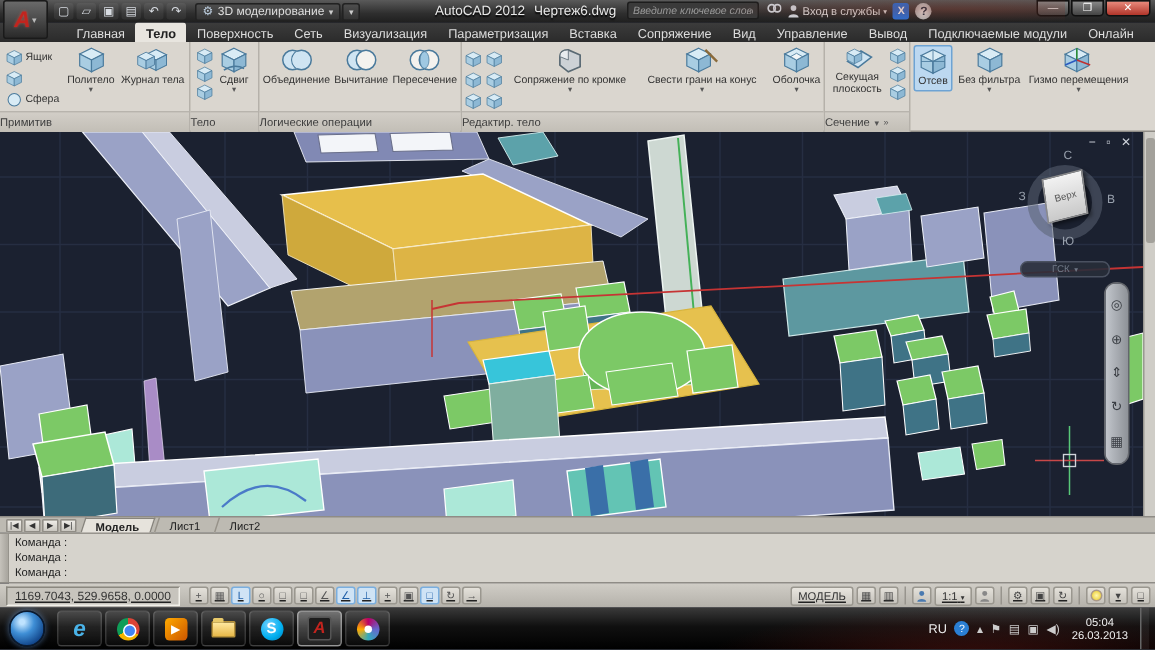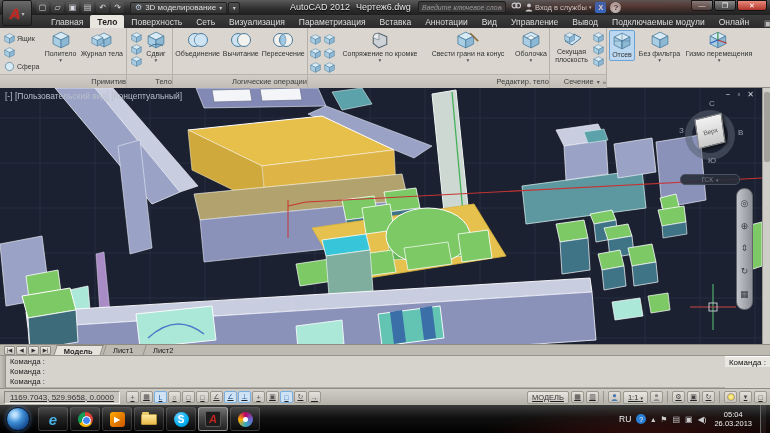--- a/index.html
+++ b/index.html
@@ -50,21 +50,21 @@
   .rtab{height:13px;padding:0 7px;font-size:8.5px;color:#ddd;display:flex;align-items:center;white-space:nowrap;}
   .rtab.active{background:#e8e5df;color:#222;border-radius:2px 2px 0 0;font-weight:bold;}
   .tab-extra{margin-left:8px;color:#bbb;font-size:8px;display:flex;align-items:center;gap:2px;}
 
   
   .ribbon{position:absolute;left:0;top:28px;width:770px;height:60px;background:#dad6cf;
     border-bottom:1px solid #8f8c86;display:flex;z-index:28;}
   .rpanel{height:60px;border-right:1px solid #b5b1aa;display:flex;flex-direction:column;}
   .rp-body{flex:1;display:flex;align-items:flex-start;justify-content:center;gap:2px;padding:2px 2px 0 2px;}
   .rp-label{height:14px;background:linear-gradient(#d2cec7,#c2beb6);border-top:1px solid #b8b4ad;
-    font-size:7.5px;color:#3e3e3e;display:flex;align-items:center;justify-content:flex-end;gap:3px;}
+    font-size:7.5px;color:#3e3e3e;display:flex;align-items:center;justify-content:flex-start;gap:3px;}
   .rp-label .sm{font-size:6px;color:#555;}
   .bigbtn{display:flex;flex-direction:column;align-items:center;justify-content:flex-start;
     padding:1px 2px;border-radius:2px;min-width:34px;}
   .bigbtn .lbl{font-size:7px;color:#333;text-align:center;line-height:1.15;margin-top:1px;white-space:nowrap;}
   .bigbtn .lbl.wrap{white-space:normal;width:54px;}
   .bigbtn .arr{font-size:5.5px;color:#555;line-height:1;}
   .bigbtn.hl{background:#bcd8f0;border:1px solid #6da3d4;}
   .ministack{display:flex;flex-direction:column;gap:1px;padding-top:2px;}
   .minirow{display:flex;align-items:center;gap:2px;height:13px;padding:0 2px;border-radius:2px;}
   .minirow .lbl{font-size:7px;color:#333;}
@@ -105,21 +105,21 @@
     display:flex;align-items:center;justify-content:center;font-size:5.5px;color:#333;border-radius:1px;}
   .ltab{padding:0 8px;height:11px;display:flex;align-items:center;color:#222;
     border-left:1px solid #979289;transform:skewX(-18deg);margin-right:2px;}
   .ltab>span{transform:skewX(18deg);}
   .ltab.active{background:#e6e3dc;font-weight:bold;border:1px solid #88857e;border-bottom:none;}
 
   
   .cmd{position:absolute;left:0;top:355px;width:770px;height:33px;background:#d6d3cc;z-index:20;
     border-top:1px solid #97948d;display:flex;}
   .cmd-grip{width:6px;background:linear-gradient(90deg,#c5c2bb,#a9a69f);border-right:1px solid #96938c;}
-  .cmd-main{flex:1;display:flex;flex-direction:row;}
+  .cmd-main{flex:1;display:flex;flex-direction:column;}
   .cmd-hist{flex:1;padding:1px 4px;border-bottom:1px solid #b1aea7;}
   .cmd-hist div{font-size:7.5px;color:#222;line-height:1.35;}
   .cmd-in{height:11px;background:#e9e7e2;border-top:1px solid #fff;display:flex;align-items:center;
     padding:0 4px;font-size:8px;color:#111;}
 
   
   .statusbar{position:absolute;left:0;top:388px;width:770px;height:17px;z-index:20;
     background:linear-gradient(#d0cdc6,#b4b1aa);border-top:1px solid #8f8c86;
     display:flex;align-items:center;font-size:8px;color:#222;text-decoration:underline;}
   .coords{margin-left:4px;padding:1px 5px;background:#c7c4bd;border:1px solid;border-color:#8a877f #f2f0ea #f2f0ea #8a877f;
@@ -236,21 +236,21 @@
   </div>
 
   <div class="tabrow">
     <span class="rtab">Главная</span>
     <span class="rtab active">Тело</span>
     <span class="rtab">Поверхность</span>
     <span class="rtab">Сеть</span>
     <span class="rtab">Визуализация</span>
     <span class="rtab">Параметризация</span>
     <span class="rtab">Вставка</span>
-    <span class="rtab">Аннотации</span>
+    <span class="rtab">Сопряжение</span>
     <span class="rtab">Вид</span>
     <span class="rtab">Управление</span>
     <span class="rtab">Вывод</span>
     <span class="rtab">Подключаемые модули</span>
     <span class="rtab">Онлайн</span>
     <span class="tab-extra">▣ <span style="font-size:5px">▾</span></span>
   </div>
 
   <div class="ribbon">
 
@@ -581,21 +581,20 @@
       <polygon points="296,238 342,232 344,256 298,262" fill="#ace8d8" stroke="#fff" stroke-width="0.8"></polygon>
       <polygon points="378,226 440,218 444,250 382,258" fill="#63c4b4" stroke="#fff" stroke-width="0.9"></polygon>
       <polygon points="390,224 402,222 406,254 394,256" fill="#3a6fa8"></polygon>
       <polygon points="420,220 432,218 436,250 424,252" fill="#3a6fa8"></polygon>
 
       <line x1="713" y1="196" x2="713" y2="242" stroke="#58c878" stroke-width="1"></line>
       <line x1="690" y1="219" x2="736" y2="219" stroke="#c84848" stroke-width="1"></line>
       <rect x="709" y="215" width="8" height="8" fill="none" stroke="#d0d4da" stroke-width="0.9"></rect>
     </svg>
 
-    <div class="vp-label">[-] [Пользовательский вид] [Концептуальный]</div>
     <div class="vp-ctrl">
       <span>−</span>
       <span>▫</span>
       <span>✕</span>
     </div>
 
     <div class="viewcube">
       <div class="vc-ring"></div>
       <span class="vc-l vc-n">С</span>
       <span class="vc-l vc-e">В</span>

